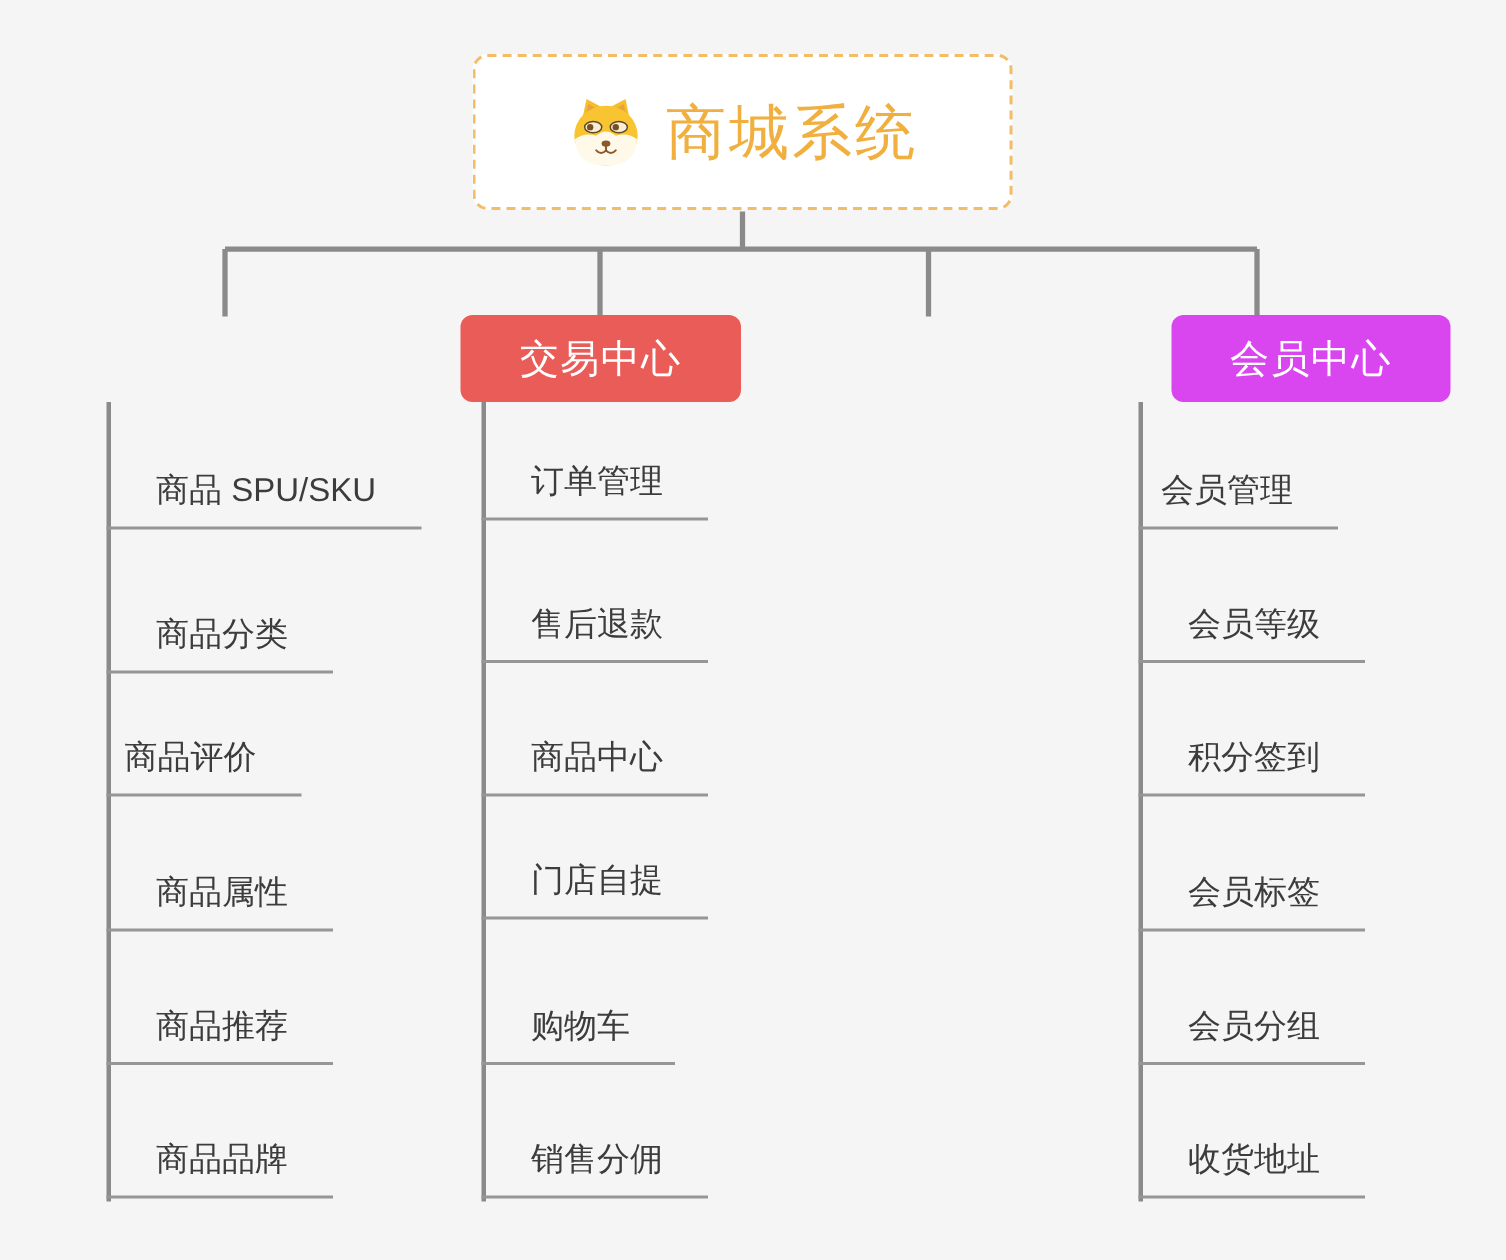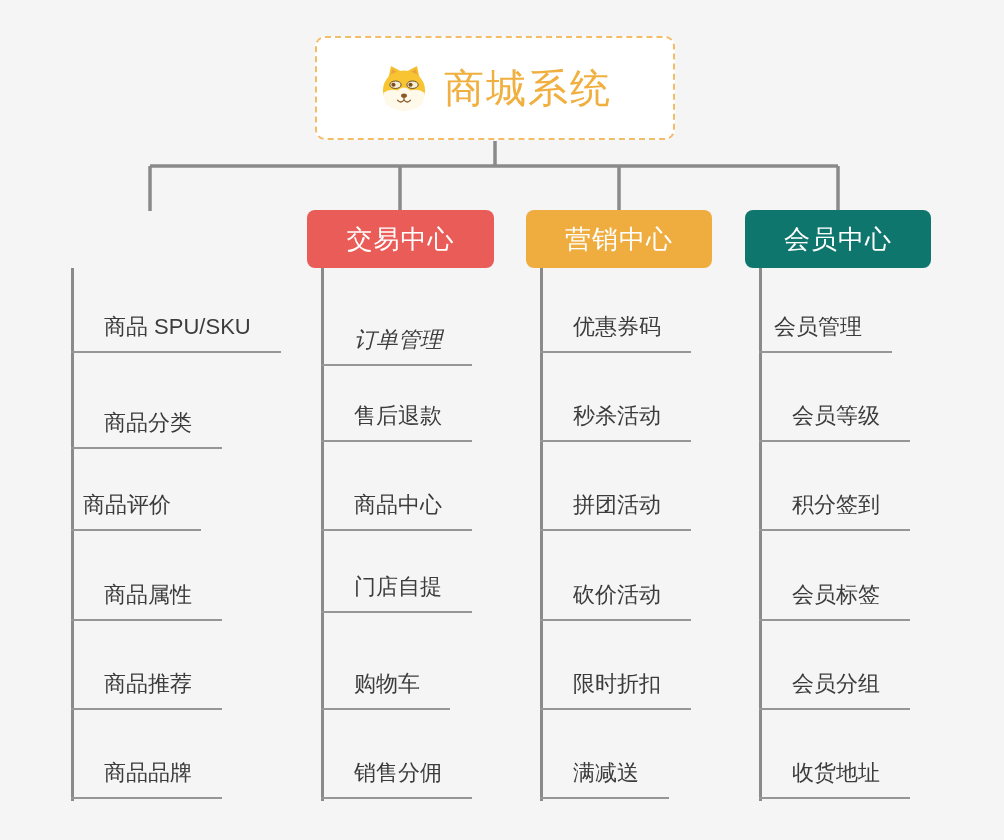--- a/index.html
+++ b/index.html
@@ -137,46 +137,32 @@
         <li class="child-node" style="top: 589px;">商品品牌</li>
       </ul>
   </div>
 
   <div class="branch-col" style="left:307px;width:187px;">
     <div class="branch-head" style="background: rgb(233, 92, 87);">
       <span class="branch-title">交易中心</span>
     </div>
     <div class="branch-vline"></div>
     <ul class="child-list">
-        <li class="child-node" style="top: 156px; font-style: italic;">订单管理</li>
+        <li class="child-node" style="top: 137px;">订单管理</li>
         <li class="child-node" style="top: 232.2px;">售后退款</li>
         <li class="child-node" style="top: 321.4px;">商品中心</li>
         <li class="child-node" style="top: 403px;">门店自提</li>
         <li class="child-node" style="top: 499.8px;">购物车</li>
         <li class="child-node" style="top: 589px;">销售分佣</li>
       </ul>
   </div>
 
-  <div class="branch-col" style="left:526px;width:186px;">
-    <div class="branch-head" style="background: rgb(239, 173, 64);">
-      <span class="branch-title">营销中心</span>
-    </div>
-    <div class="branch-vline"></div>
-    <ul class="child-list">
-        <li class="child-node" style="top: 143px;">优惠券码</li>
-        <li class="child-node" style="top: 232.2px;">秒杀活动</li>
-        <li class="child-node" style="top: 321.4px;">拼团活动</li>
-        <li class="child-node" style="top: 410.6px;">砍价活动</li>
-        <li class="child-node" style="top: 499.8px;">限时折扣</li>
-        <li class="child-node" style="top: 589px;">满减送</li>
-      </ul>
-  </div>
 
   <div class="branch-col" style="left:745px;width:186px;">
-    <div class="branch-head" style="background: #0f766e;">
+    <div class="branch-head" style="background: #d946ef; margin-left: 36px;">
       <span class="branch-title">会员中心</span>
     </div>
     <div class="branch-vline"></div>
     <ul class="child-list">
         <li class="child-node" style="top: 143px; padding-left: 15px;">会员管理</li>
         <li class="child-node" style="top: 232.2px;">会员等级</li>
         <li class="child-node" style="top: 321.4px;">积分签到</li>
         <li class="child-node" style="top: 410.6px;">会员标签</li>
         <li class="child-node" style="top: 499.8px;">会员分组</li>
         <li class="child-node" style="top: 589px;">收货地址</li>

